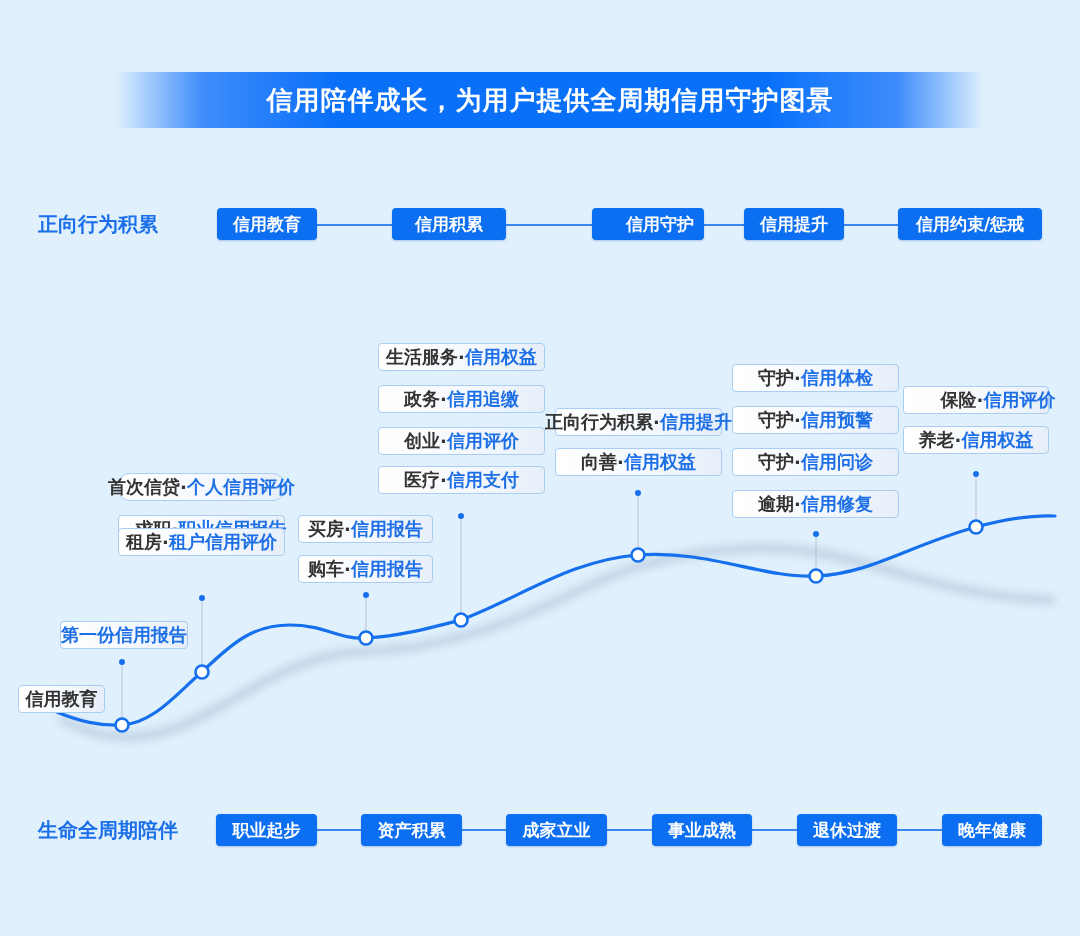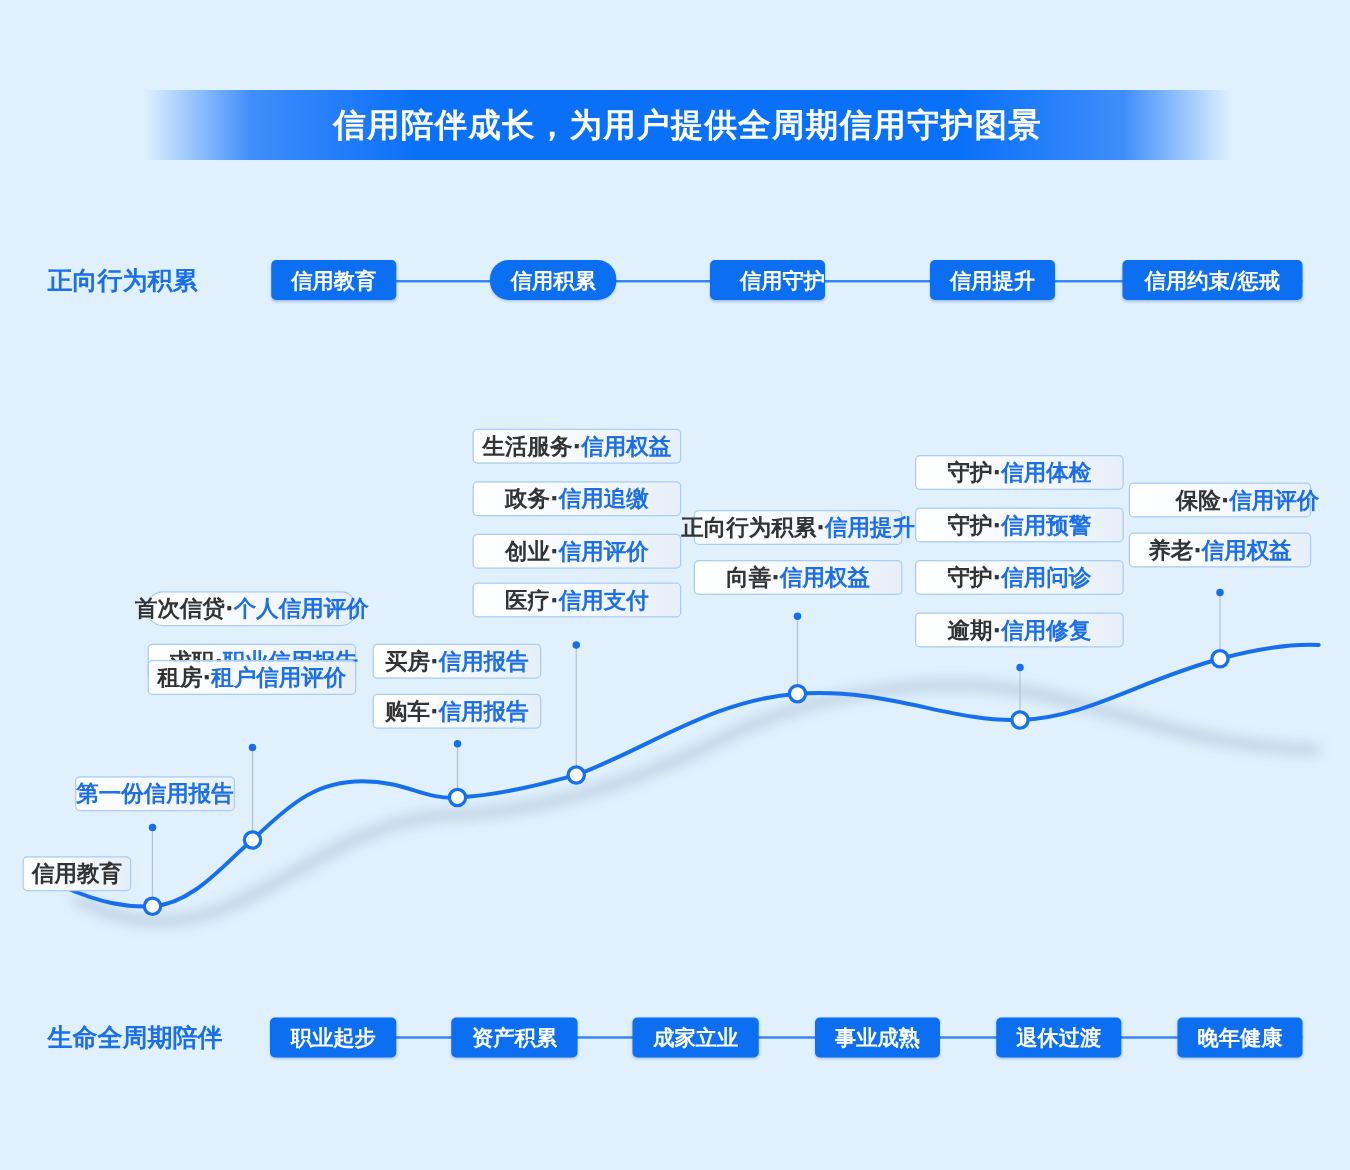--- a/index.html
+++ b/index.html
@@ -42,22 +42,22 @@
 </head>
 <body>
 
 <div class="banner">
   <span>信用陪伴成长，为用户提供全周期信用守护图景</span>
 </div>
 
 <div class="row-label" style="top:211px;">正向行为积累</div>
 <div class="stage-line" style="left:316px; top:224px; width:726px;"></div>
 <div class="stage" style="left:217px; top:208px; width:100px;">信用教育</div>
-<div class="stage" style="left:392px; top:208px; width:101px;border-radius:15px;">信用积累</div>
-<div class="stage" style="left:568px; top:208px; width:92px;padding-left:24px;">信用守护</div>
+<div class="stage" style="left:392px; top:208px; width:114px;">信用积累</div>
+<div class="stage" style="left:592px; top:208px; width:112px;padding-left:24px;">信用守护</div>
 <div class="stage" style="left:744px; top:208px; width:100px;">信用提升</div>
 <div class="stage" style="left:898px; top:208px; width:144px;">信用约束/惩戒</div>
 
 <svg class="curve" width="1080" height="936">
   <defs>
     <filter id="blur" x="-10%" y="-50%" width="120%" height="200%">
       <feGaussianBlur stdDeviation="5"></feGaussianBlur>
     </filter>
   </defs>
 

